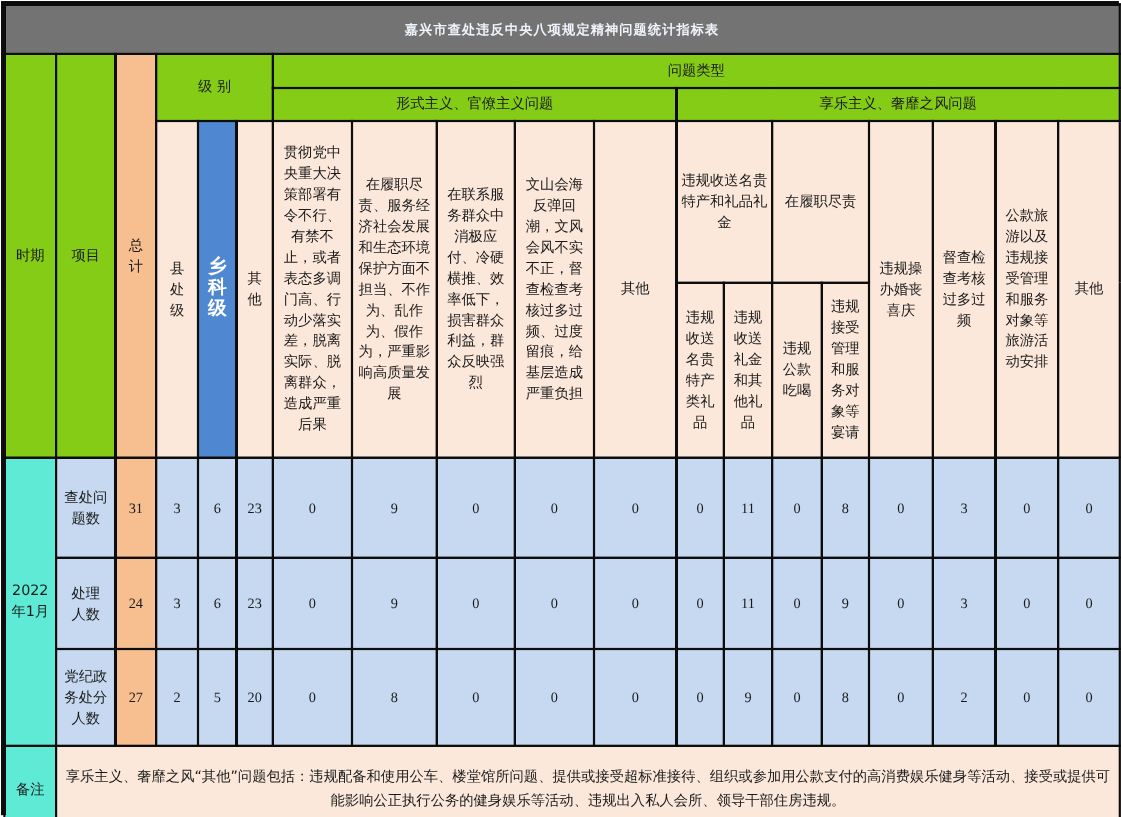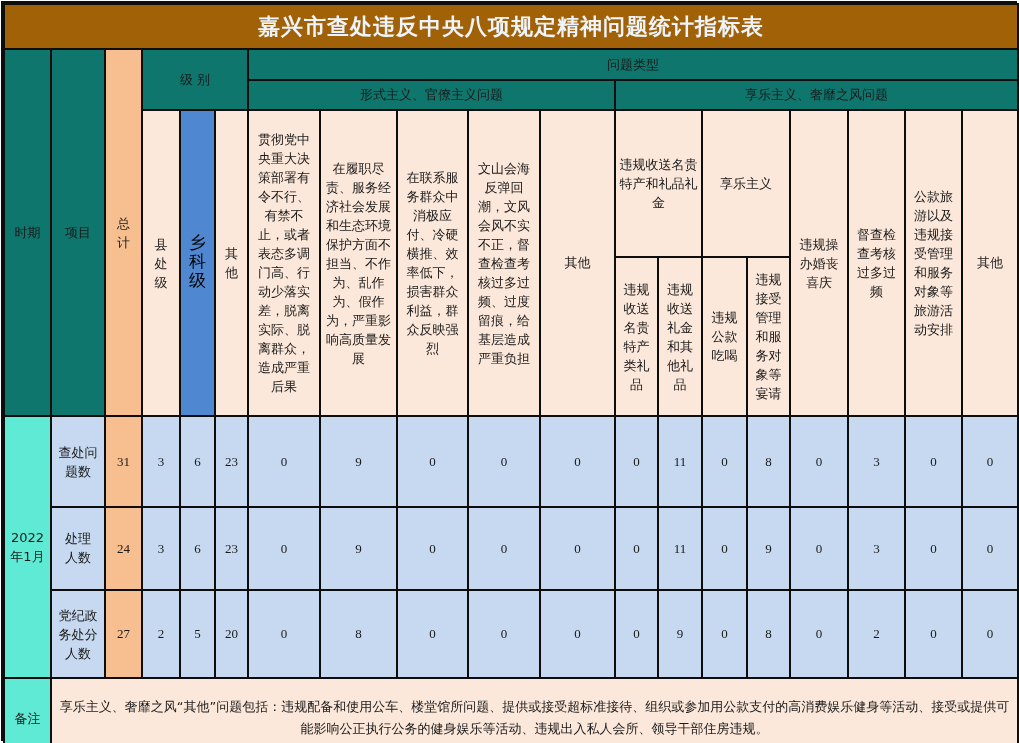--- a/index.html
+++ b/index.html
@@ -1,24 +1,24 @@
 <!DOCTYPE html>
 <html><head>
 <meta charset="utf-8">
 <style>
   html, body { margin: 0; padding: 0; background: #ffffff; }
   body { width: 1019px; height: 743px; overflow: hidden; font-family: "DejaVu Sans", "Liberation Sans", sans-serif; }
   .wrap { position: absolute; left: 1px; top: 1px; width: 1016px; height: 740px; border: 2px solid #0d0d0d; box-sizing: border-box; background: #0d0d0d; }
   table { border-collapse: collapse; table-layout: fixed; width: 1014px; height: 738px; position: absolute; left: 0; top: 0; }
   td { border: 2px solid #0d0d0d; padding: 0; text-align: center; vertical-align: middle; color: #1a1a1a; font-size: 13px; line-height: 18px; overflow: hidden; }
-  .title { background: #a16207; color: #eef4fb; font-size: 22px; font-weight: bold; letter-spacing: 1px; }
-  .hblue { background: #0f766e; text-align: center; }
+  .title { background: #737373; color: #eef4fb; font-size: 12px; font-weight: bold; letter-spacing: 1px; }
+  .hblue { background: #84cc16; text-align: center; }
   .horange { background: #f7bf8f; }
   .hpeach { background: #fce8da; }
-  .hdark { background: #4f88d0; color: #000000; font-size: 17px; font-weight: normal; line-height: 26px; margin-top: 36px; }
+  .hdark { background: #4f88d0; color: #ffffff; font-size: 17px; font-weight: bold; line-height: 26px; margin-top: 36px; }
   .dblue { background: #c6d9f0; font-family: "Liberation Serif", "DejaVu Serif", serif; font-size: 13px; }
   .dorange { background: #f7bf8f; font-family: "Liberation Serif", "DejaVu Serif", serif; font-size: 13px; }
   .vtext { display: inline-block; width: 1em; word-break: break-all; line-height: 19px; }
   .wrapt { display: inline-block; word-break: break-all; line-height: 19px; padding: 0 3px; }
   .note { background: #fce8da; text-align: center; padding: 3px 4px; font-size: 13px; line-height: 22px; }
   .period { background: #5eead4; font-size: 13px; line-height: 19px; text-align: center; }
 </style>
 </head>
 <body>
 
@@ -67,21 +67,21 @@
   <tr style="height:147px">
     <td rowspan="2" class="hpeach"><span class="vtext">县处级</span></td>
     <td rowspan="2" class="hdark"><span class="vtext">乡科级</span></td>
     <td rowspan="2" class="hpeach"><span class="vtext">其他</span></td>
     <td rowspan="2" class="hpeach"><span class="wrapt">贯彻党中央重大决策部署有令不行、有禁不止，或者表态多调门高、行动少落实差，脱离实际、脱离群众，造成严重后果</span></td>
     <td rowspan="2" class="hpeach"><span class="wrapt">在履职尽责、服务经济社会发展和生态环境保护方面不担当、不作为、乱作为、假作为，严重影响高质量发展</span></td>
     <td rowspan="2" class="hpeach"><span class="wrapt">在联系服务群众中消极应付、冷硬横推、效率低下，损害群众利益，群众反映强烈</span></td>
     <td rowspan="2" class="hpeach"><span class="wrapt">文山会海反弹回潮，文风会风不实不正，督查检查考核过多过频、过度留痕，给基层造成严重负担</span></td>
     <td rowspan="2" class="hpeach">其他</td>
     <td colspan="2" class="hpeach"><span class="wrapt">违规收送名贵特产和礼品礼金</span></td>
-    <td colspan="2" class="hpeach">享乐主义</td>
+    <td colspan="2" class="hpeach">在履职尽责</td>
     <td rowspan="2" class="hpeach"><span class="wrapt">违规操办婚丧喜庆</span></td>
     <td rowspan="2" class="hpeach"><span class="wrapt">督查检查考核过多过频</span></td>
     <td rowspan="2" class="hpeach"><span class="wrapt">公款旅游以及违规接受管理和服务对象等旅游活动安排</span></td>
     <td rowspan="2" class="hpeach">其他</td>
   </tr>
 
   <tr style="height:159px">
     <td class="hpeach"><span class="vtext" style="width:2em">违规收送名贵特产类礼品</span></td>
     <td class="hpeach"><span class="vtext" style="width:2em">违规收送礼金和其他礼品</span></td>
     <td class="hpeach"><span class="vtext" style="width:2em">违规公款吃喝</span></td>
@@ -104,21 +104,21 @@
     <td class="dblue">11</td>
     <td class="dblue">0</td>
     <td class="dblue">8</td>
     <td class="dblue">0</td>
     <td class="dblue">3</td>
     <td class="dblue">0</td>
     <td class="dblue">0</td>
   </tr>
 
   <tr style="height:83px">
-    <td class="dblue" style="font-family:Liberation Mono, monospace;"><span class="wrapt" style="width:2em">处理人数</span></td>
+    <td class="dblue" style="font-family:Liberation Sans, sans-serif;"><span class="wrapt" style="width:2em">处理人数</span></td>
     <td class="dorange">24</td>
     <td class="dblue">3</td>
     <td class="dblue">6</td>
     <td class="dblue">23</td>
     <td class="dblue">0</td>
     <td class="dblue">9</td>
     <td class="dblue">0</td>
     <td class="dblue">0</td>
     <td class="dblue">0</td>
     <td class="dblue">0</td>

